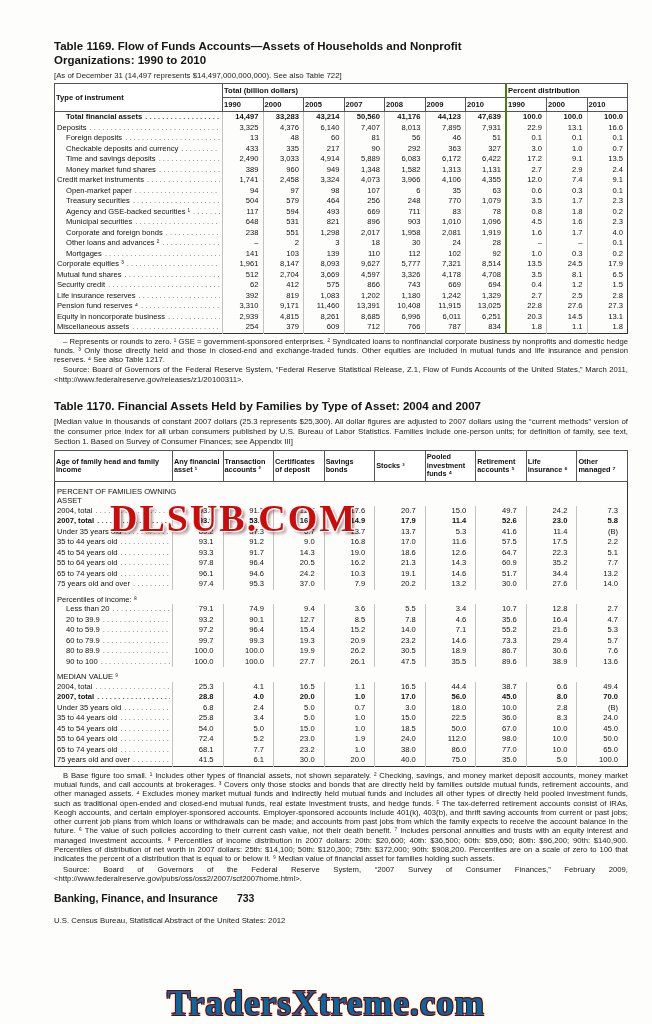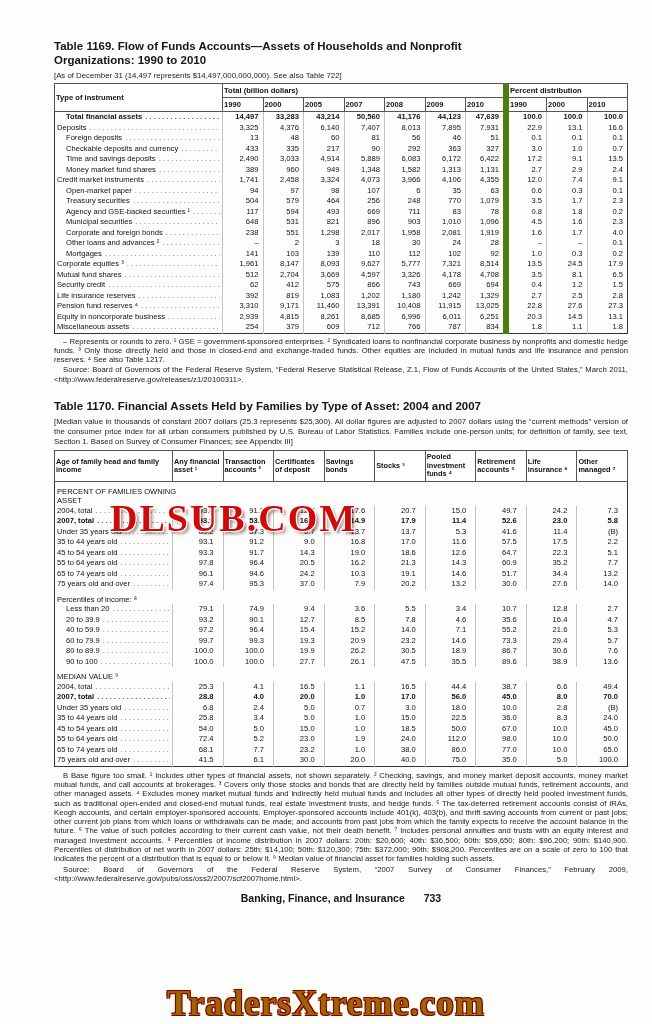--- a/index.html
+++ b/index.html
@@ -7,36 +7,36 @@
   .page{position:relative;width:652px;height:1024px;margin:0 auto;background:#fdfdfb;
         font-family:"Liberation Sans",sans-serif;color:#151515;overflow:hidden}
   .content{padding:40px 24px 0 54px}
 
   
   .wm{position:absolute;font-weight:bold;white-space:nowrap;pointer-events:none;
       font-family:"Liberation Serif",serif;z-index:5}
   .wm-top{top:0px;right:8px;font-size:34px;color:#0a0a0a;letter-spacing:1px}
   .wm-mid{top:496px;left:110px;font-size:38px;color:#cf0a0a;letter-spacing:2px;
       text-shadow:-1px -1px 0 #fff,1px -1px 0 #fff,-1px 1px 0 #fff,1px 1px 0 #fff,3px 3px 3px rgba(60,0,0,.45)}
-  .wm-bottom{bottom:0px;left:50%;transform:translateX(-50%);font-size:35px;color:#a16207;letter-spacing:1px;
+  .wm-bottom{bottom:0px;left:50%;transform:translateX(-50%);font-size:35px;color:#0369a1;letter-spacing:1px;
       text-shadow:-1px -1px 0 #7d0000,1px -1px 0 #7d0000,-1px 1px 0 #7d0000,1px 1px 0 #7d0000,0 0 6px rgba(255,255,210,.9)}
 
   
   .t-title{font-weight:bold;font-size:11.5px;line-height:13.5px;max-width:478px;margin-bottom:4px}
   .t-title.t2{max-width:438px;margin-top:16px}
   .t-note{font-size:7.8px;margin-bottom:3px;color:#222}
   .intro{font-size:7.8px;line-height:9.6px;text-align:justify;margin-bottom:4px;color:#222}
 
   
   .dtable{width:100%;border-collapse:collapse;table-layout:fixed;font-size:7.6px;color:#111;border:1px solid #333}
   .dtable th{font-weight:bold;text-align:left;vertical-align:middle}
   .dtable thead th{border:1px solid #555;padding:2px 1px;line-height:9px;background:#fff}
   .dtable tbody td{line-height:10.5px;vertical-align:bottom}
   .dtable td.num{text-align:right;padding-right:4px;border-left:1px solid #c2c2c2}
-  .dtable td.sep,.dtable th.sep{border-left:6px solid #4d7c0f}
+  .dtable td.sep,.dtable th.sep{border-left:2px solid #4d7c0f}
   tr.bold{font-weight:bold}
 
   .t1169 .stub-h{width:168px}
   .t1169 th.yr{width:44px}
   .t1169 th.yr.pct{width:31px}
 
   .t1170 .stub-h{width:118px}
   .t1170 thead th{font-size:7.3px;line-height:8.6px;padding:2px 1px}
   .t1170 td.num{padding-right:9px}
   .t1170 tr.sec td{padding-top:5px}
@@ -49,21 +49,21 @@
   .txt{white-space:nowrap}
   .dots{flex:1;overflow:hidden;white-space:nowrap;color:#555;margin:0 2px 0 3px;min-width:4px}
   .dots::after{content:" . . . . . . . . . . . . . . . . . . . . . . . . . . . . . . . . . . . . . . . . "}
 
   
   .fn{font-size:7.7px;line-height:9.3px;text-align:justify;text-indent:9px;margin-top:3px;color:#1a1a1a}
   .src{margin-top:1px}
   .fn2{margin-top:4px}
 
   
-  .footer-right{text-align:center;margin-top:9px;font-weight:bold;font-size:10.5px}
+  .footer-right{text-align:left;margin-top:9px;font-weight:bold;font-size:10.5px}
   .fr-page{margin-left:16px}
   .footer-left{font-size:7.8px;margin-top:12px;color:#222}
 </style>
 </head>
 <body>
 
 <div class="page">
 
   <div class="wm wm-mid">DLSUB.COM</div>
   <div class="wm wm-bottom">TradersXtreme.com</div>
@@ -889,15 +889,16 @@
         </tbody>
       </table>
 
     <p class="fn fn2">B Base figure too small.  ¹ Includes other types of financial assets, not shown separately.  ² Checking, savings, and money market deposit accounts, money market mutual funds, and call accounts at brokerages.  ³ Covers only those stocks and bonds that are directly held by families outside mutual funds, retirement accounts, and other managed assets.  ⁴ Excludes money market mutual funds and indirectly held mutual funds and includes all other types of directly held pooled investment funds, such as traditional open-ended and closed-end mutual funds, real estate investment trusts, and hedge funds.  ⁵ The tax-deferred retirement accounts consist of IRAs, Keogh accounts, and certain employer-sponsored accounts. Employer-sponsored accounts include 401(k), 403(b), and thrift saving accounts from current or past jobs; other current job plans from which loans or withdrawals can be made; and accounts from past jobs from which the family expects to receive the account balance in the future.  ⁶ The value of such policies according to their current cash value, not their death benefit.  ⁷ Includes personal annuities and trusts with an equity interest and managed investment accounts.  ⁸ Percentiles of income distribution in 2007 dollars: 20th: $20,600; 40th: $36,500; 60th: $59,650; 80th: $96,200; 90th: $140,900. Percentiles of distribution of net worth in 2007 dollars: 25th: $14,100; 50th: $120,300; 75th: $372,000; 90th: $908,200. Percentiles are on a scale of zero to 100 that indicates the percent of a distribution that is equal to or below it.  ⁹ Median value of financial asset for families holding such assets.</p>
     <p class="fn src">Source: Board of Governors of the Federal Reserve System, “2007 Survey of Consumer Finances,” February 2009, &lt;http://www.federalreserve.gov/pubs/oss/oss2/2007/scf2007home.html&gt;.</p>
 
     <div class="footer-right">
       <span class="fr-title">Banking, Finance, and Insurance</span>
       <span class="fr-page">733</span>
     </div>
+    <div class="footer-left">U.S. Census Bureau, Statistical Abstract of the United States: 2012</div>
 
   </div>
 </div>
 
 </body></html>

